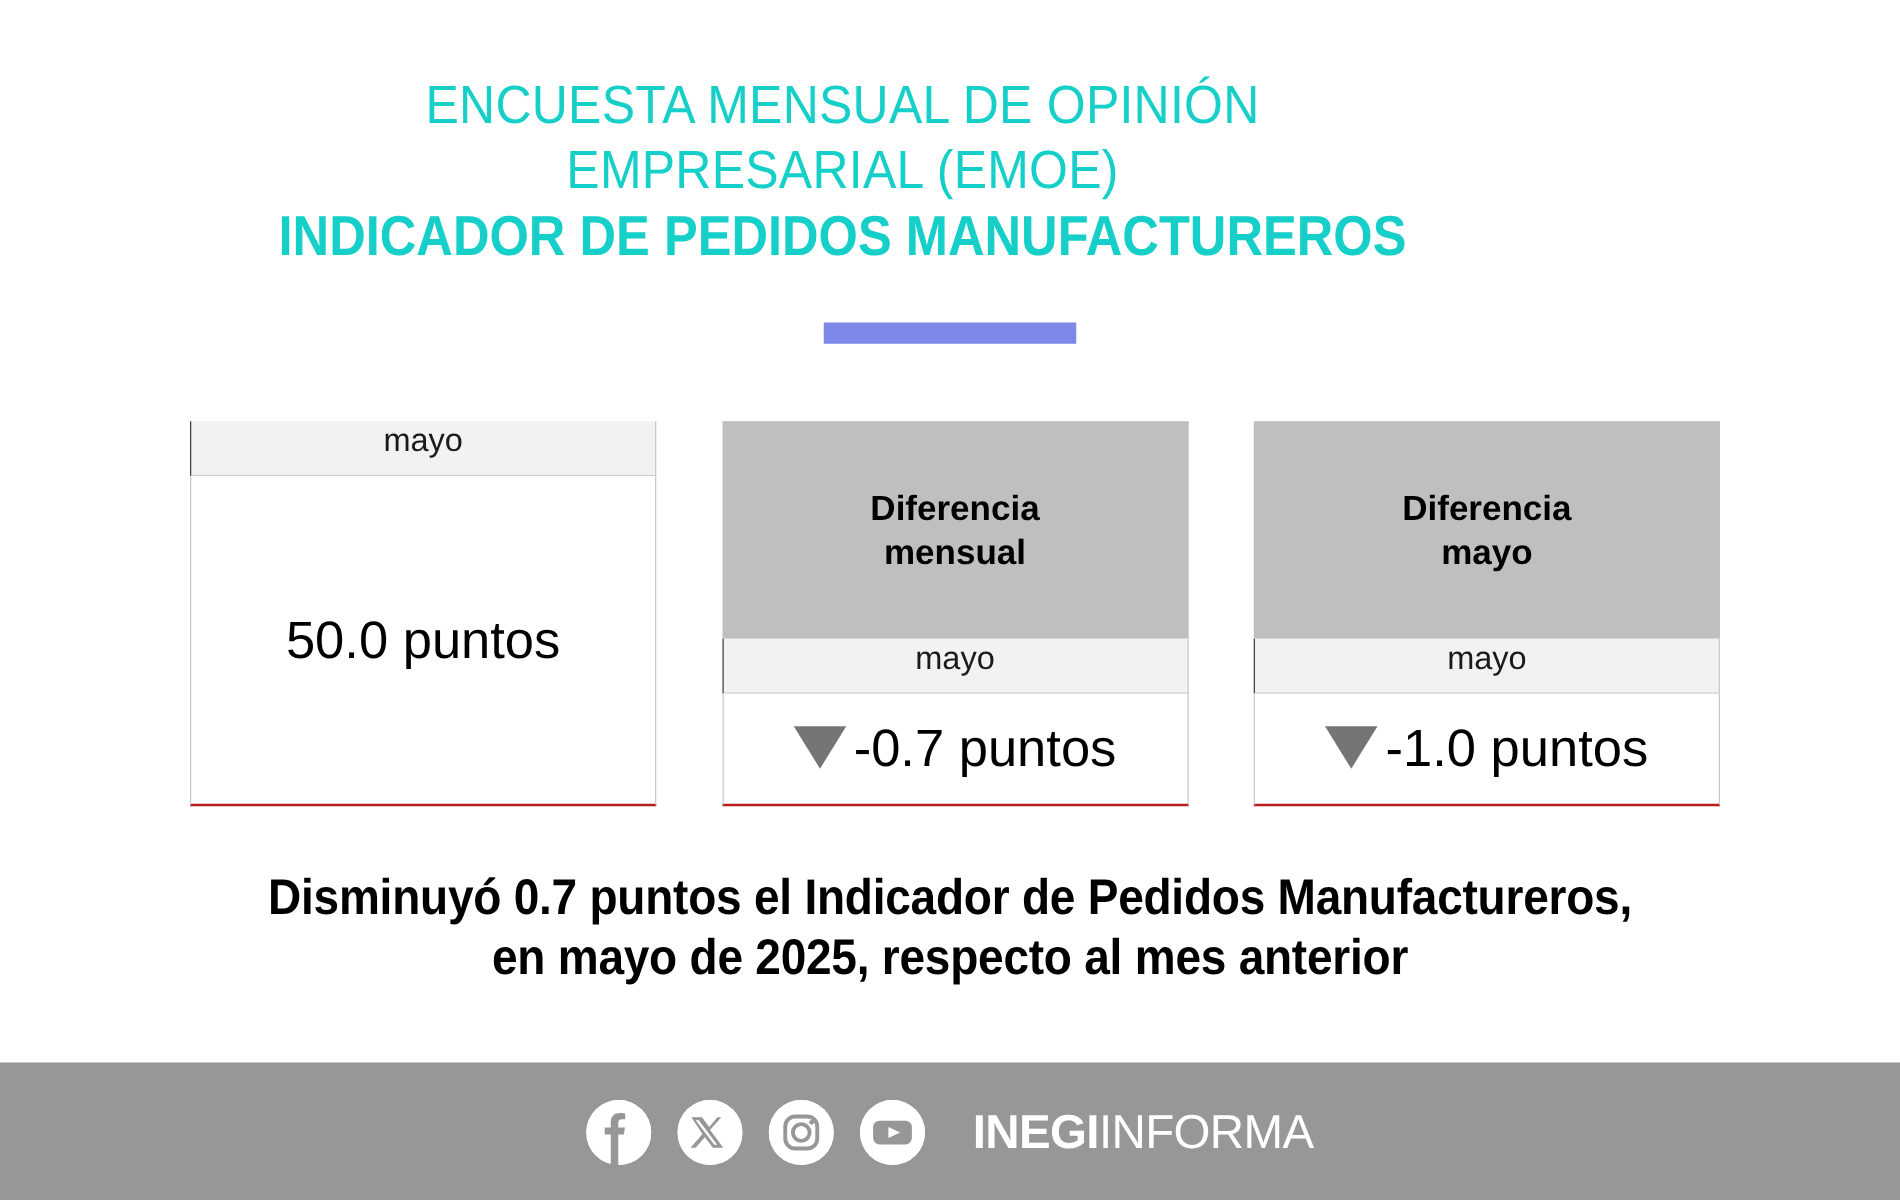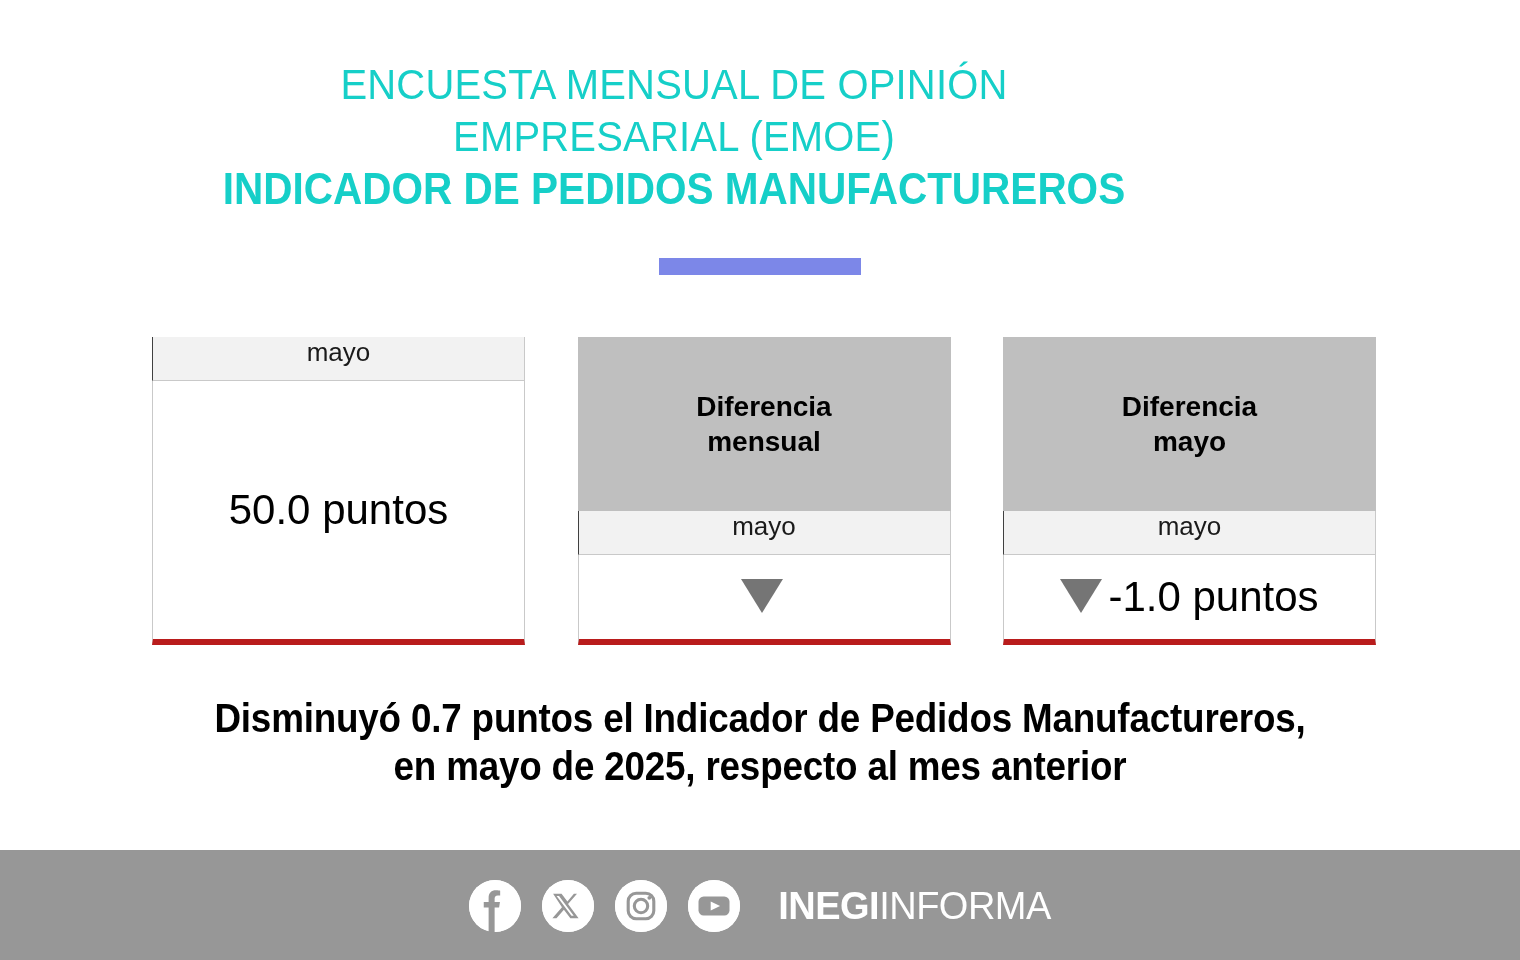--- a/index.html
+++ b/index.html
@@ -106,21 +106,21 @@
     color: #1a1a1a;
     font-size: 26px;
     font-weight: 400;
     line-height: 30px;
   }
   .card-value {
     background: #FFFFFF;
     flex: 1 1 auto;
     border-left: 1px solid #C9C9C9;
     border-right: 1px solid #C9C9C9;
-    border-bottom: 6px solid #b91c1c;
+    border-bottom: 2px solid #b91c1c;
     display: flex;
     align-items: center;
     justify-content: center;
     box-sizing: border-box;
   }
   .value-inner {
     display: flex;
     align-items: center;
     justify-content: center;
     gap: 2px;
@@ -234,20 +234,21 @@
         <span>Diferencia</span><br>
         <span>mensual</span>
       </div>
     </div>
     <div class="card-sub">
       <span class="card-sub-text">mayo</span>
     </div>
     <div class="card-value">
       <div class="value-inner">
         <span class="tri-down"></span>
+        <span class="value-text">-0.7 puntos</span>
       </div>
     </div>
   </div>
 
   <div class="card">
     <div class="card-header">
       <div class="card-header-text">
         <span>Diferencia</span><br>
         <span>mayo</span>
       </div>

